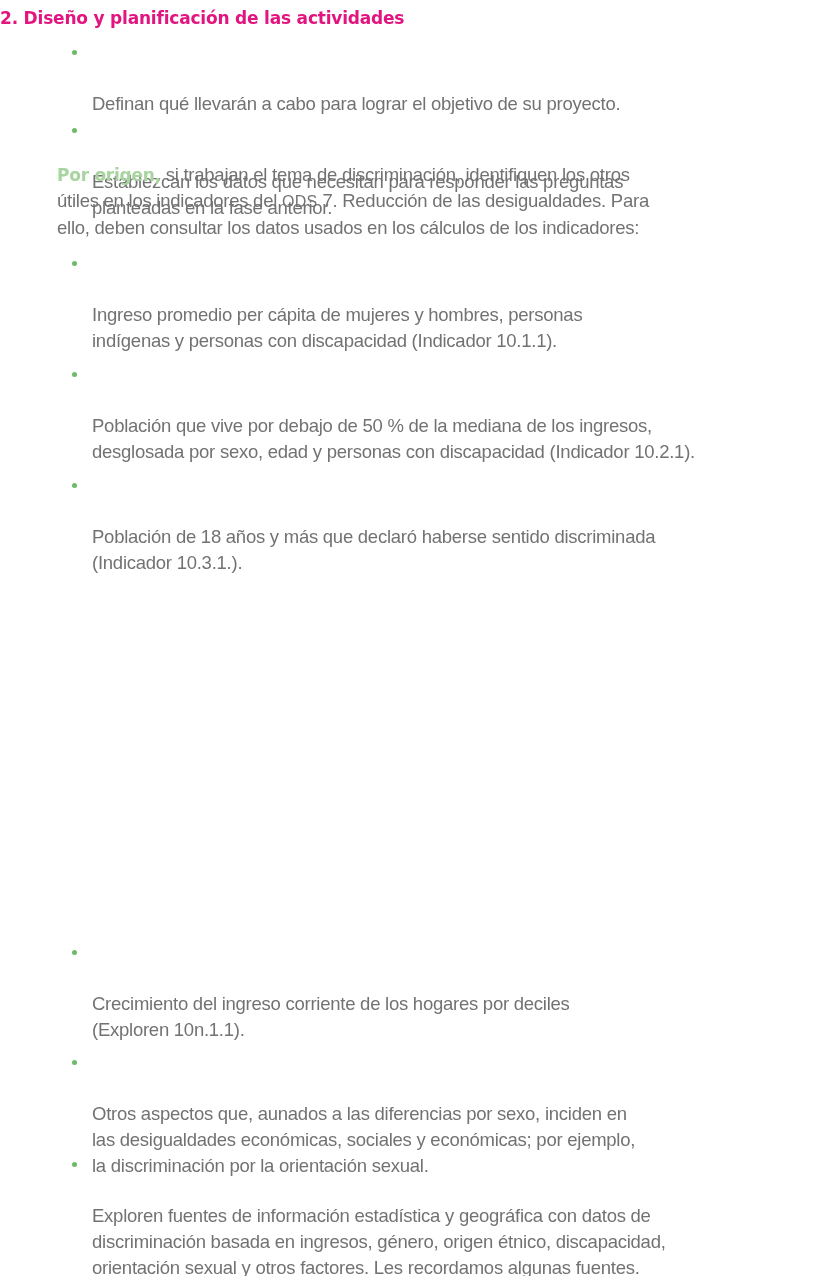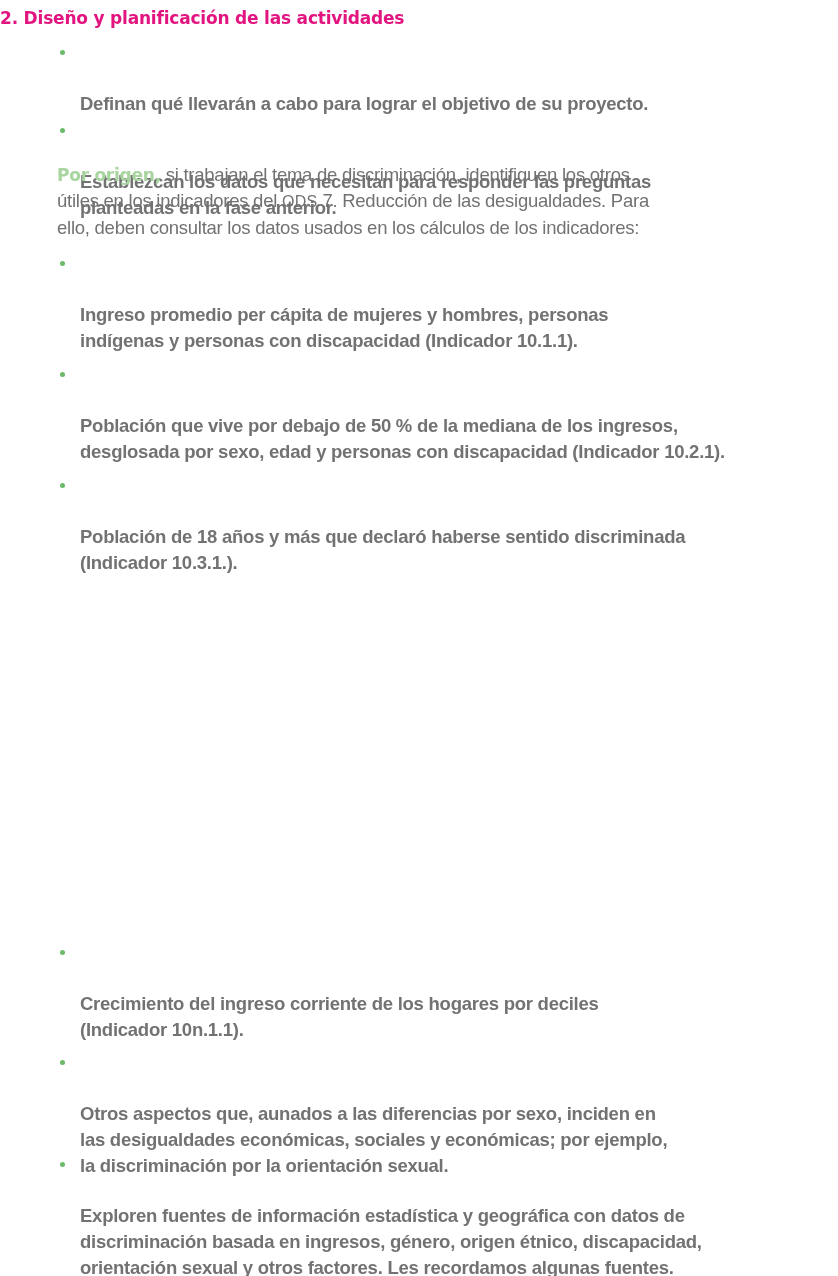--- a/index.html
+++ b/index.html
@@ -23,23 +23,22 @@
       font-weight: bold;
       font-size: 17px;
       color: #e2147f;
       letter-spacing: -0.2px;
       white-space: nowrap;
       margin: 0;
       text-align: center;
     }
     .block {
       position: absolute;
-      left: 0;
+      left: 12px;
       width: 746px;
-      font-weight: bold;
     }
     ul.bullets {
       list-style: none;
       margin: 0;
       padding: 0;
     }
     ul.bullets li {
       position: relative;
       padding-left: 80px;
       font-size: 18.5px;
@@ -118,21 +117,21 @@
 (Indicador 10.3.1.).</span>
     </li>
   </ul>
 </div>
 
 <div class="block" style="top:939px;">
   <ul class="bullets">
     <li style="margin-bottom:6px;">
       <span class="bullet-dot"></span>
       <span>Crecimiento del ingreso corriente de los hogares por deciles
-(Indicador 10n.1.1).</span>
+(Exploren 10n.1.1).</span>
     </li>
     <li>
       <span class="bullet-dot"></span>
       <span>Otros aspectos que, aunados a las diferencias por sexo, inciden en
 las desigualdades económicas, sociales y económicas; por ejemplo,
 la discriminación por la orientación sexual.</span>
     </li>
   </ul>
 </div>
 

